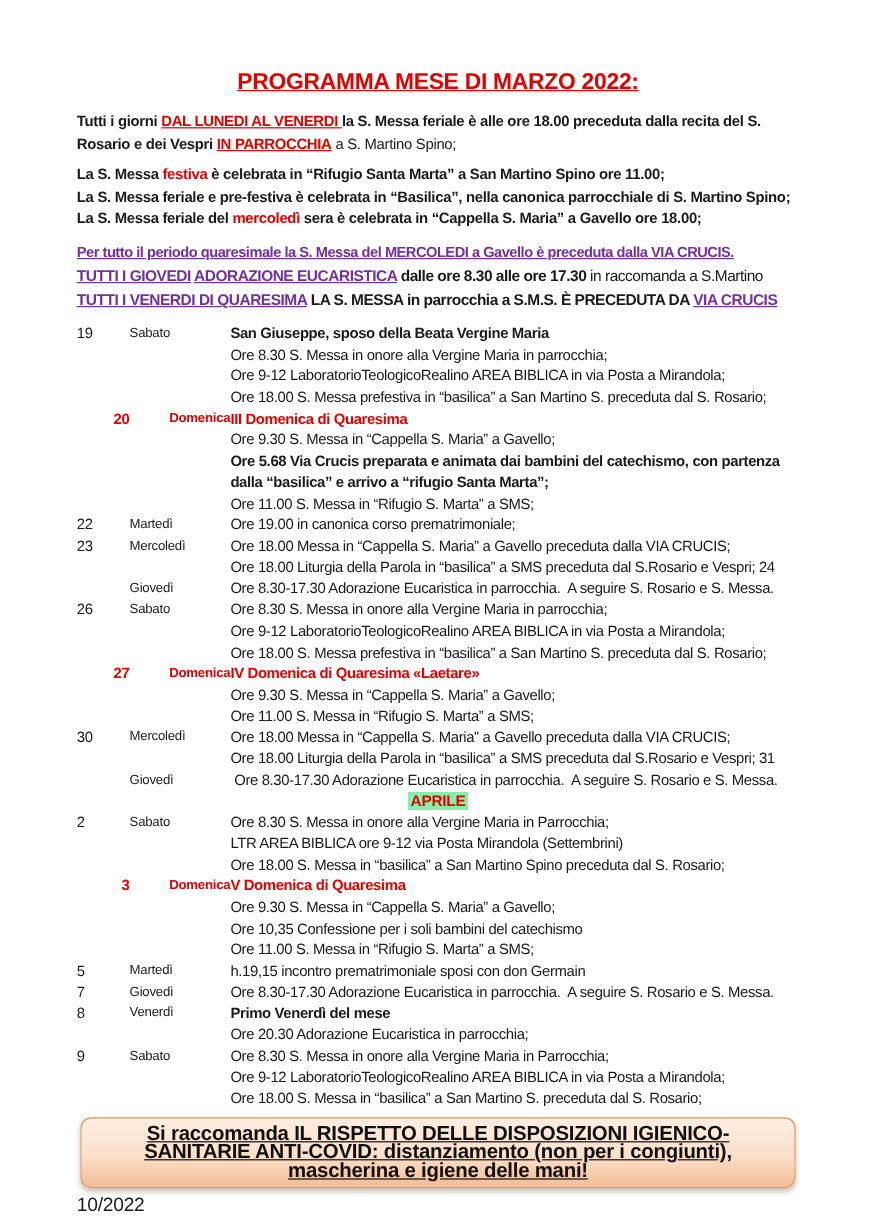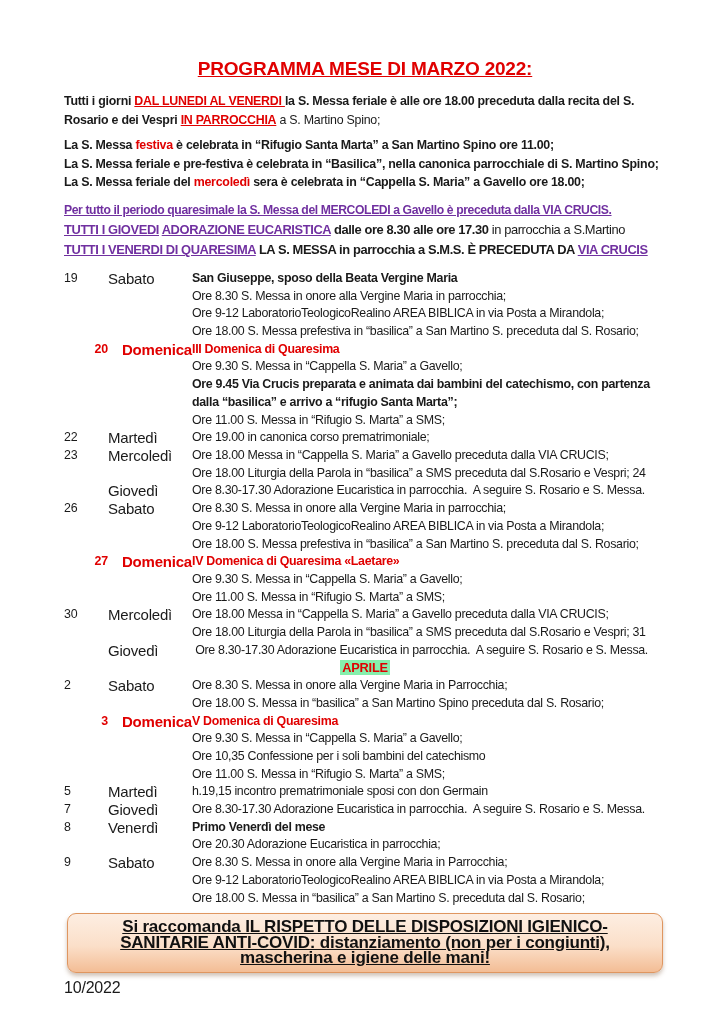--- a/index.html
+++ b/index.html
@@ -56,21 +56,21 @@
   
   .schedule{margin-top:6px;}
   .srow{display:flex;align-items:flex-start;}
   .cell-num{
     width:44px;flex:0 0 44px;
     font-size:12.4px;line-height:17.7px;
     letter-spacing:-0.2px;
   }
   .cell-day{
     width:84px;flex:0 0 84px;
-    font-size:15px;line-height:17.7px;
+    font-size:11px;line-height:17.7px;
     letter-spacing:-0.2px;
   }
   .cell-desc{flex:1 1 auto;min-width:0;}
   .sline{
     white-space:pre;
     font-size:12.4px;
     line-height:17.7px;
     letter-spacing:-0.3px;
   }
   .month-divider{
@@ -110,21 +110,21 @@
 
   <div class="doc-title">PROGRAMMA MESE DI MARZO 2022:</div>
 
   <div class="intro-par"><span class="b">Tutti i giorni </span><span class="r b u">DAL LUNEDI AL VENERDI </span><span class="b">la S. Messa feriale è alle ore 18.00 preceduta dalla recita del S. Rosario e dei Vespri </span><span class="r b u">IN PARROCCHIA</span><span> a S. Martino Spino;</span></div>
 
   <div class="intro-par tight"><span class="b">La S. Messa </span><span class="r b">festiva</span><span class="b"> è celebrata in “Rifugio Santa Marta” a San Martino Spino ore 11.00;</span></div>
   <div class="intro-par"><span class="b">La S. Messa feriale e pre-festiva è celebrata in “Basilica”, nella canonica parrocchiale di S. Martino Spino; La S. Messa feriale del </span><span class="r b">mercoledì</span><span class="b"> sera è celebrata in “Cappella S. Maria” a Gavello ore 18.00;</span></div>
 
   <div class="lent-block">
     <div class="lent-line first"><span class="p b u">Per tutto il periodo quaresimale la S. Messa del MERCOLEDI a Gavello è preceduta dalla VIA CRUCIS.</span></div>
-    <div class="lent-line big"><span class="p b u">TUTTI I GIOVEDI</span><span class="b"> </span><span class="p b u">ADORAZIONE EUCARISTICA</span><span class="b"> dalle ore 8.30 alle ore 17.30</span><span> in parrocchia a S.Martino</span></div>
+    <div class="lent-line big"><span class="p b u">TUTTI I GIOVEDI</span><span class="b"> </span><span class="p b u">ADORAZIONE EUCARISTICA</span><span class="b"> dalle ore 8.30 alle ore 17.30</span><span> in raccomanda a S.Martino</span></div>
     <div class="lent-line big"><span class="p b u">TUTTI I VENERDI DI QUARESIMA</span><span class="b"> LA S. MESSA in parrocchia a S.M.S. È PRECEDUTA DA </span><span class="p b u">VIA CRUCIS</span></div>
   </div>
 
   <div class="schedule">
   <div class="srow">
     <div class="cell-num">19</div>
     <div class="cell-day">Sabato</div>
     <div class="cell-desc">
           <div class="sline"><span class="b">San Giuseppe, sposo della Beata Vergine Maria</span></div>
           <div class="sline"><span>Ore 8.30 S. Messa in onore alla Vergine Maria in parrocchia;</span></div>
@@ -132,21 +132,21 @@
           <div class="sline"><span>Ore 18.00 S. Messa prefestiva in “basilica” a San Martino S. preceduta dal S. Rosario;</span></div>
         </div>
   </div>
 
   <div class="srow">
     <div class="cell-num r b">20</div>
     <div class="cell-day r b">Domenica</div>
     <div class="cell-desc">
           <div class="sline"><span class="r b">III Domenica di Quaresima</span></div>
           <div class="sline"><span>Ore 9.30 S. Messa in “Cappella S. Maria” a Gavello;</span></div>
-          <div class="sline"><span class="b">Ore 9.45 Via Crucis preparata e animata dai bambini del catechismo, con partenza</span></div>
+          <div class="sline"><span class="b">Ore 5.68 Via Crucis preparata e animata dai bambini del catechismo, con partenza</span></div>
           <div class="sline"><span class="b">dalla “basilica” e arrivo a “rifugio Santa Marta”;</span></div>
           <div class="sline"><span>Ore 11.00 S. Messa in “Rifugio S. Marta” a SMS;</span></div>
         </div>
   </div>
 
   <div class="srow">
     <div class="cell-num">22</div>
     <div class="cell-day">Martedì</div>
     <div class="cell-desc">
           <div class="sline"><span>Ore 19.00 in canonica corso prematrimoniale;</span></div>
@@ -207,20 +207,21 @@
         </div>
   </div>
 
   <div class="month-divider"><span class="r b hl">APRILE</span></div>
 
   <div class="srow">
     <div class="cell-num">2</div>
     <div class="cell-day">Sabato</div>
     <div class="cell-desc">
           <div class="sline"><span>Ore 8.30 S. Messa in onore alla Vergine Maria in Parrocchia;</span></div>
+          <div class="sline"><span>LTR AREA BIBLICA ore 9-12 via Posta Mirandola (Settembrini)</span></div>
           <div class="sline"><span>Ore 18.00 S. Messa in “basilica” a San Martino Spino preceduta dal S. Rosario;</span></div>
         </div>
   </div>
 
   <div class="srow">
     <div class="cell-num r b">3</div>
     <div class="cell-day r b">Domenica</div>
     <div class="cell-desc">
           <div class="sline"><span class="r b">V Domenica di Quaresima</span></div>
           <div class="sline"><span>Ore 9.30 S. Messa in “Cappella S. Maria” a Gavello;</span></div>

